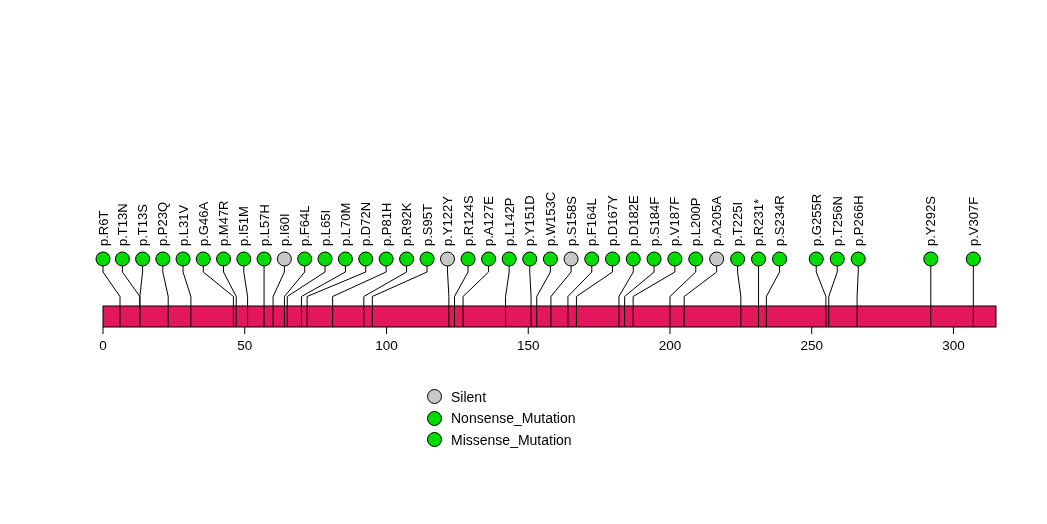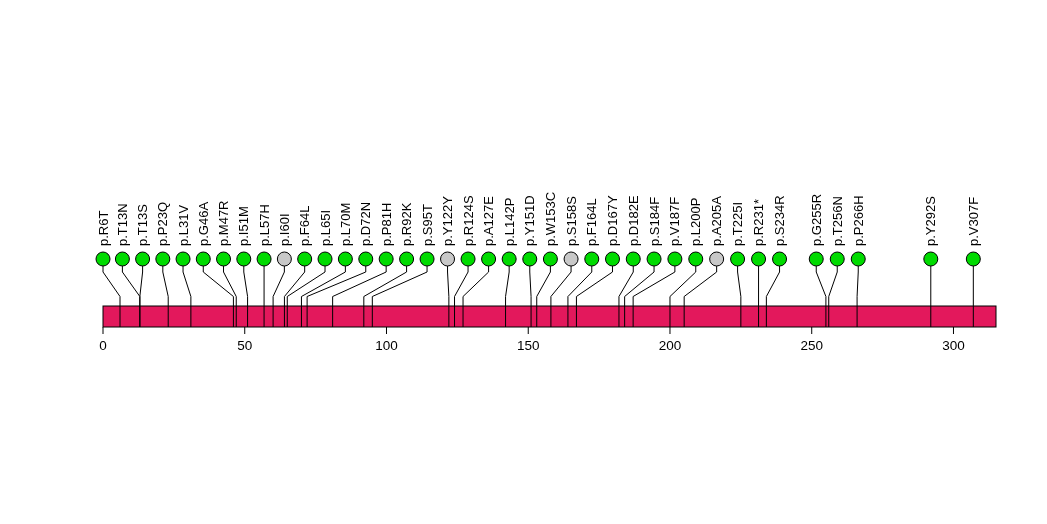--- a/index.html
+++ b/index.html
@@ -178,13 +178,27 @@
       <text x="816.2444444444436" y="246" dy="0.35em" transform="rotate(-90 816.2444444444436 246)" text-anchor="start" class="mutation-label">p.G255R</text>
       <circle cx="837.2444444444436" cy="259" r="7" fill="#00db00" stroke="#000000" stroke-width="1"></circle>
       <text x="837.2444444444436" y="246" dy="0.35em" transform="rotate(-90 837.2444444444436 246)" text-anchor="start" class="mutation-label">p.T256N</text>
       <circle cx="858.2444444444436" cy="259" r="7" fill="#00db00" stroke="#000000" stroke-width="1"></circle>
       <text x="858.2444444444436" y="246" dy="0.35em" transform="rotate(-90 858.2444444444436 246)" text-anchor="start" class="mutation-label">p.P266H</text>
       <circle cx="930.7968253968254" cy="259" r="7" fill="#00db00" stroke="#000000" stroke-width="1"></circle>
       <text x="930.7968253968254" y="246" dy="0.35em" transform="rotate(-90 930.7968253968254 246)" text-anchor="start" class="mutation-label">p.Y292S</text>
       <circle cx="973.3206349206349" cy="259" r="7" fill="#00db00" stroke="#000000" stroke-width="1"></circle>
       <text x="973.3206349206349" y="246" dy="0.35em" transform="rotate(-90 973.3206349206349 246)" text-anchor="start" class="mutation-label">p.V307F</text>
     </svg>
+  <div class="legend">
+    <div class="legend-row">
+      <span class="legend-swatch" style="background: rgb(200, 200, 200);"></span>
+      <span class="legend-label">Silent</span>
+    </div>
+    <div class="legend-row">
+      <span class="legend-swatch" style="background: rgb(0, 219, 0);"></span>
+      <span class="legend-label">Nonsense_Mutation</span>
+    </div>
+    <div class="legend-row">
+      <span class="legend-swatch" style="background: rgb(0, 219, 0);"></span>
+      <span class="legend-label">Missense_Mutation</span>
+    </div>
+  </div>
 </div>
 
 </body></html>

